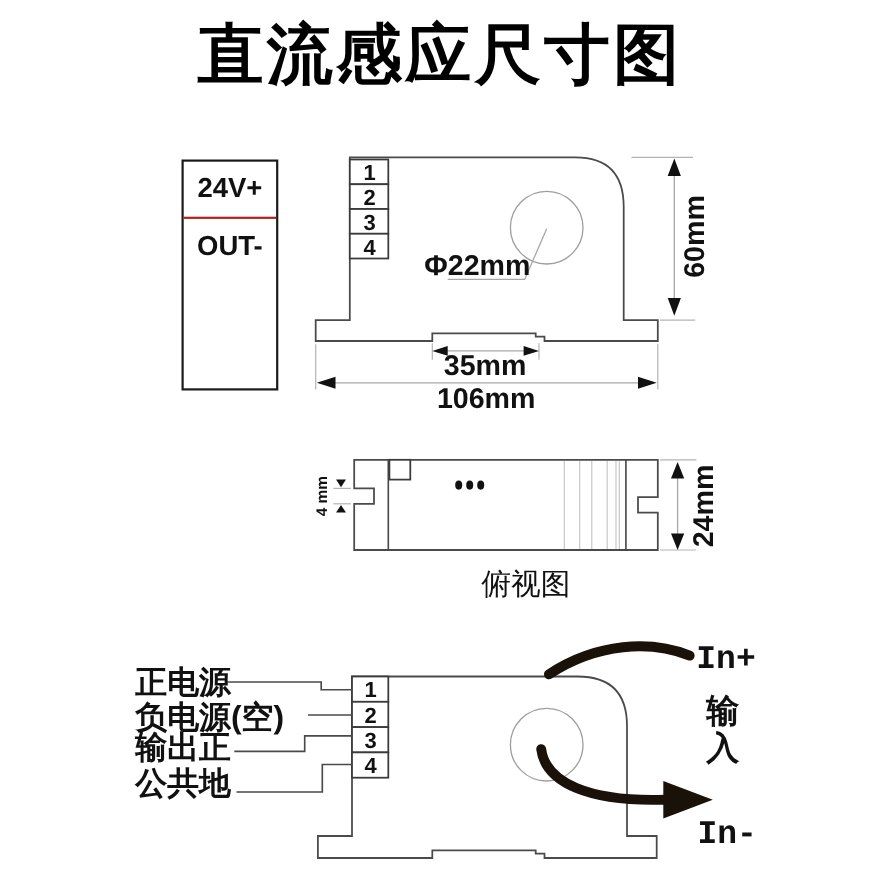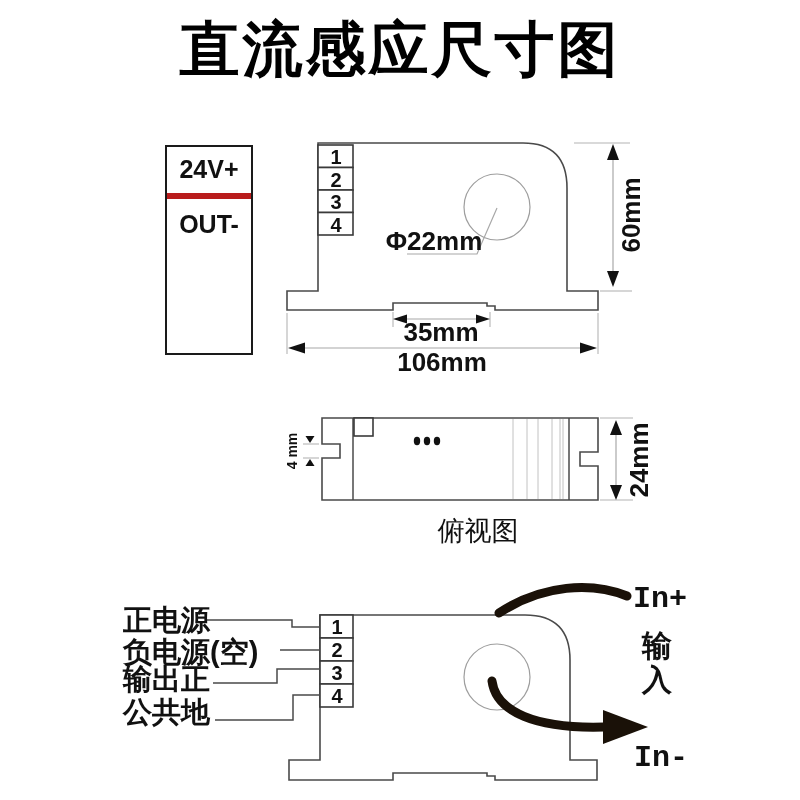--- a/index.html
+++ b/index.html
@@ -4,21 +4,21 @@
 <style>
   html,body{margin:0;padding:0;background:#ffffff;}
   .stage{position:relative;width:792px;height:800px;background:#fff;overflow:hidden;
          font-family:"Liberation Sans","DejaVu Sans",sans-serif;color:#111;}
   .title{position:absolute;left:0;top:10px;width:800px;text-align:center;
          font-size:60px;font-weight:900;letter-spacing:3px;color:#000;}
   .pin-table{position:absolute;left:165px;top:145px;width:88px;height:210px;
          border:2px solid #1a1a1a;box-sizing:border-box;display:grid;
          grid-template-rows:1fr 1fr 1fr 1fr;}
   .pin-table .row{display:flex;align-items:center;justify-content:center;
-         font-size:25px;font-weight:700;border-bottom:6px solid #b91c1c;}
+         font-size:25px;font-weight:700;border-bottom:2px solid #b91c1c;}
   .pin-table .row:last-child{border-bottom:none;border-radius:12px;}
   svg{position:absolute;left:0;top:0;}
   svg text{fill:#111;font-family:"Liberation Sans","DejaVu Sans",sans-serif;}
   .outline{fill:#ffffff;stroke:#4a4a4a;stroke-width:1.6;stroke-linejoin:miter;}
   .cell{fill:#ffffff;stroke:#3a3a3a;stroke-width:1.6;}
   .thin{stroke:#4a4a4a;stroke-width:1.5;fill:none;}
   .dimline{stroke:#a8a8a8;stroke-width:1.2;fill:none;}
   .extline{stroke:#b4b4b4;stroke-width:1.1;fill:none;}
   .groove{stroke:#c2c2c2;stroke-width:1;fill:none;}
   .holecircle{fill:none;stroke:#9e9e9e;stroke-width:1.2;}

